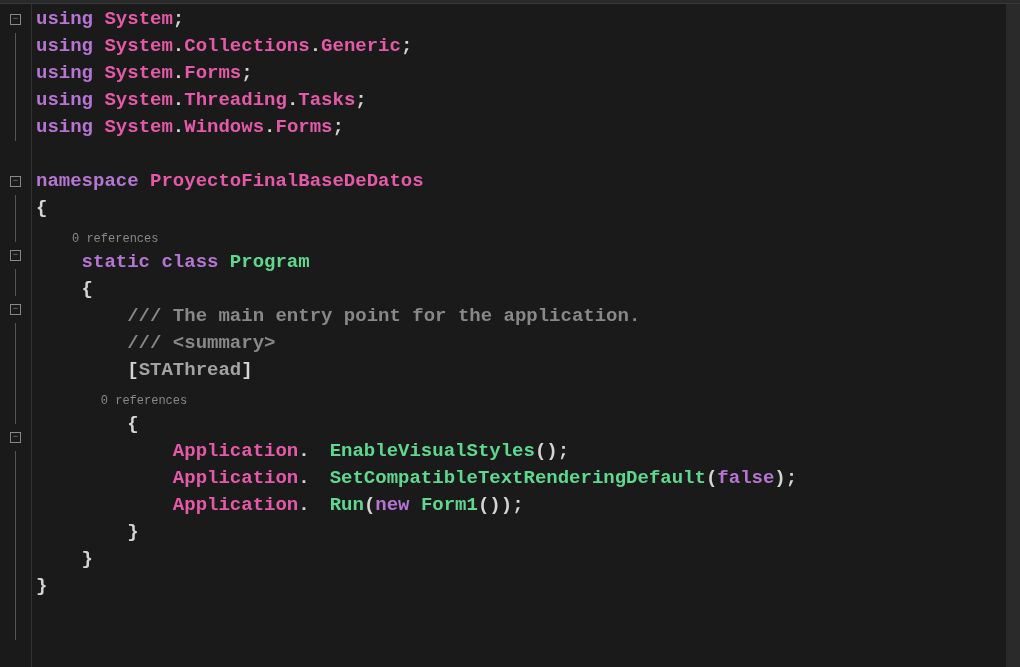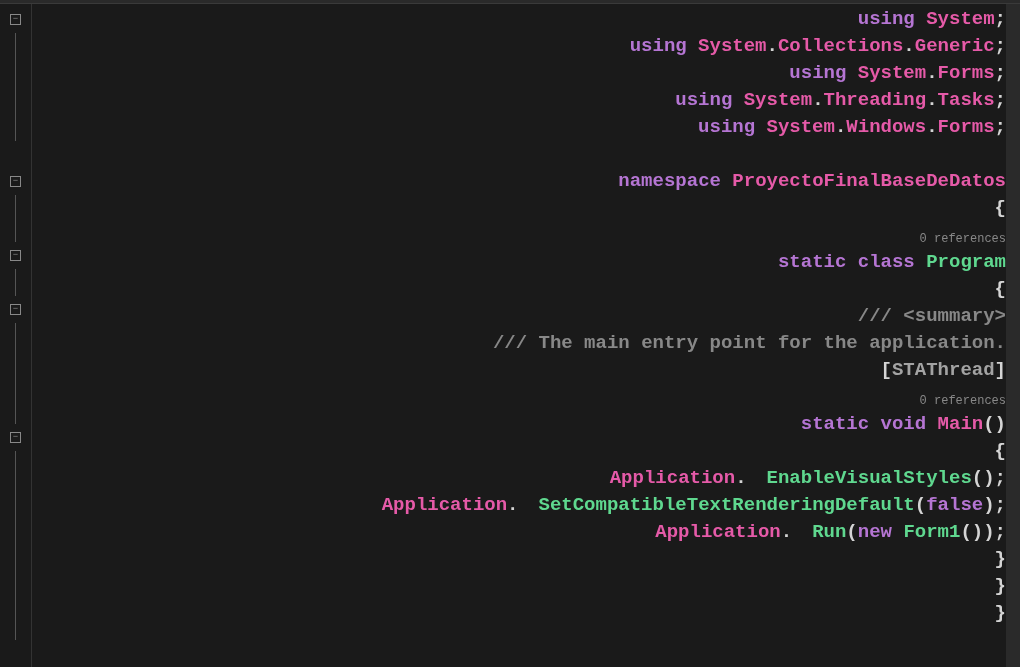--- a/index.html
+++ b/index.html
@@ -57,21 +57,20 @@
     flex: 1;
     padding-top: 2px;
     padding-left: 4px;
     position: relative;
   }
   .line {
     height: 27px;
     line-height: 27px;
     white-space: pre;
     font-weight: 600;
-    text-align: right;
   }
   .ref-line {
     height: 20px;
     line-height: 20px;
     font-size: 12px;
     color: #888;
     font-weight: normal;
     margin-top: 7px;
   }
   .kw { color: #b575d3; }
@@ -170,25 +169,24 @@
     <div class="line"><span class="kw">using</span> <span class="id">System</span><span class="punct">.</span><span class="id">Collections</span><span class="punct">.</span><span class="id">Generic</span><span class="punct">;</span></div>
     <div class="line"><span class="kw">using</span> <span class="id">System</span><span class="punct">.</span><span class="id">Forms</span><span class="punct">;</span></div>
     <div class="line"><span class="kw">using</span> <span class="id">System</span><span class="punct">.</span><span class="id">Threading</span><span class="punct">.</span><span class="id">Tasks</span><span class="punct">;</span></div>
     <div class="line"><span class="kw">using</span> <span class="id">System</span><span class="punct">.</span><span class="id">Windows</span><span class="punct">.</span><span class="id">Forms</span><span class="punct">;</span></div>
     <div class="line"></div>
     <div class="line"><span class="kw">namespace</span> <span class="id">ProyectoFinalBaseDeDatos</span></div>
     <div class="line"><span class="punct">{</span></div>
     <div class="line ref-line">     <span>0 references</span></div>
     <div class="line">    <span class="kw">static</span> <span class="kw">class</span> <span class="type">Program</span></div>
     <div class="line">    <span class="punct">{</span></div>
+    <div class="line">        <span class="summary">///</span><span class="summary"> The main entry point for the application.</span></div>
     <div class="line">        <span class="summary">///</span><span class="summary"> &lt;summary&gt;</span></div>
-    <div class="line">        <span class="summary">///</span><span class="summary"> The main entry point for the application.</span></div>
     <div class="line">        <span class="punct">[</span><span class="attr">STAThread</span><span class="punct">]</span></div>
     <div class="line ref-line">         <span>0 references</span></div>
-    <div class="line">        <span class="kw">static</span> <span class="kw">void</span> <span class="id">Main</span><span class="punct">()</span></div>
     <div class="line">        <span class="punct">{</span></div>
     <div class="line">            <span class="id">Application</span><span class="punct">.</span><span class="method">EnableVisualStyles</span><span class="punct">();</span></div>
     <div class="line">            <span class="id">Application</span><span class="punct">.</span><span class="method">SetCompatibleTextRenderingDefault</span><span class="punct">(</span><span class="kw">false</span><span class="punct">);</span></div>
     <div class="line">            <span class="id">Application</span><span class="punct">.</span><span class="method">Run</span><span class="punct">(</span><span class="kw">new</span> <span class="type">Form1</span><span class="punct">());</span></div>
     <div class="line">        <span class="punct">}</span></div>
     <div class="line">    <span class="punct">}</span></div>
     <div class="line"><span class="punct">}</span></div>
   </div>
 
   <div class="scrollbar-v"></div>

